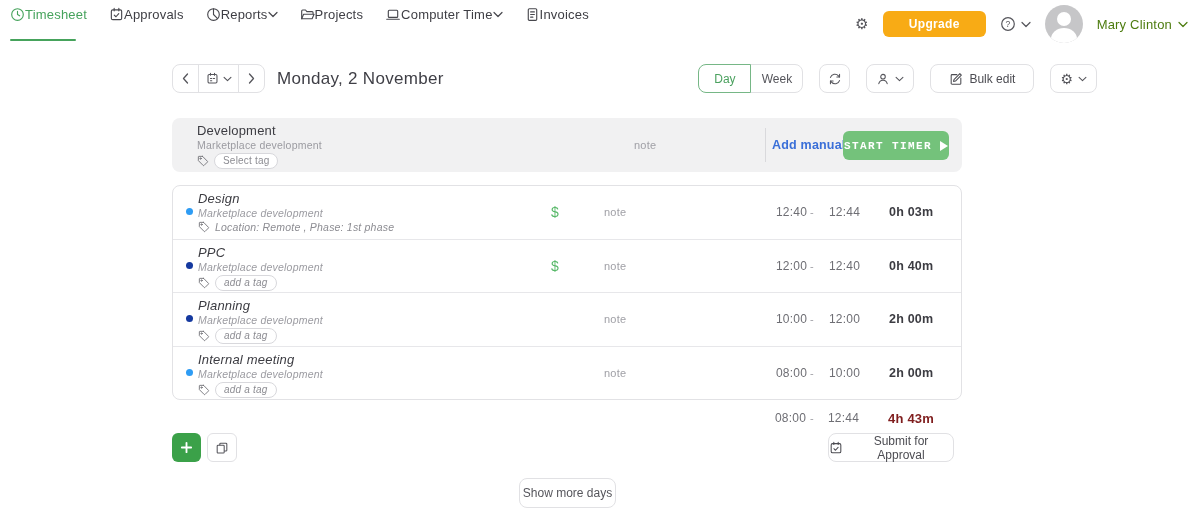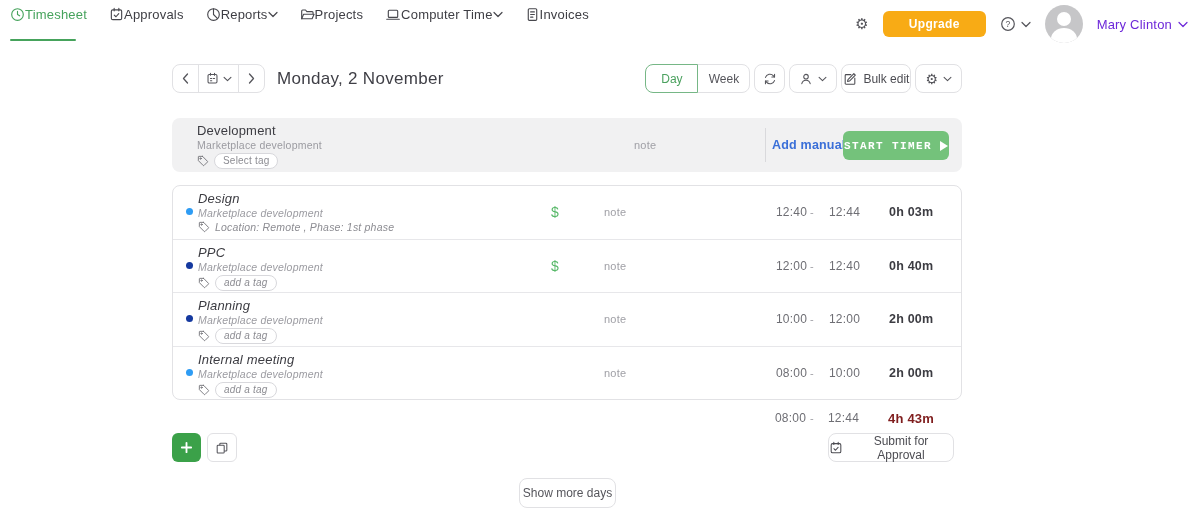--- a/index.html
+++ b/index.html
@@ -18,40 +18,40 @@
   .nav-underline { position:absolute; top:39px; left:10px; width:66px; height:2px; background:#46a35c; border-radius:2px; }
   .nav-right { display:flex; align-items:center; gap:14px; padding-top:0; }
   .icon-plain { display:flex; align-items:center; color:#55555b; cursor:pointer; }
   .gear-glyph { font-family:"DejaVu Sans", sans-serif; font-size:15px; line-height:1; }
   .upgrade-btn { background:#f8ab15; color:#fff; font-size:12px; font-weight:bold;
     border:none; border-radius:6px; padding:6px 26px; cursor:pointer; letter-spacing:.3px; }
   .help-wrap { display:flex; align-items:center; gap:5px; color:#55555b; cursor:pointer; }
   .avatar { width:38px; height:38px; border-radius:50%; background:#c6c6c8; position:relative; overflow:hidden; }
   .avatar::before { content:""; position:absolute; top:7px; left:12px; width:14px; height:14px; border-radius:50%; background:#fff; }
   .avatar::after { content:""; position:absolute; top:23px; left:6px; width:26px; height:22px; border-radius:50%; background:#fff; }
-  .user-wrap { display:flex; align-items:center; gap:6px; cursor:pointer; color:#6d28d9; font-size:13px; }
-
-  
-  .toolbar { position:absolute; top:64px; left:172px; width:790px; height:29px; display:flex; align-items:center; }
+  .user-wrap { display:flex; align-items:center; gap:6px; cursor:pointer; color:#4d7c0f; font-size:13px; }
+
+  
+  .toolbar { position:absolute; top:64px; left:172px; width:925px; height:29px; display:flex; align-items:center; }
   .btn { background:#fff; border:1px solid #e1e1e4; color:#55555b; display:flex; align-items:center;
     justify-content:center; cursor:pointer; font-size:12px; font-family:inherit; }
   .date-nav { display:flex; height:29px; }
   .date-nav .btn { border-radius:0; margin-left:-1px; }
   .date-nav .btn:first-child { border-radius:8px 0 0 8px; margin-left:0; }
   .date-nav .btn:last-child { border-radius:0 8px 8px 0; }
   .dn-prev,.dn-next { width:27px; }
   .dn-cal { width:41px; gap:4px; }
   .page-title { font-size:17px; font-weight:normal; color:#3f3f46; margin-left:12px; letter-spacing:.3px; }
-  .view-controls { margin-left:auto; display:flex; align-items:center; gap:4px; height:29px; }
+  .view-controls { margin-left:auto; display:flex; align-items:center; gap:16px; height:29px; }
   .seg { display:flex; height:29px; }
   .seg-day { width:53px; border:1px solid #76b786; color:#4ba15f; border-radius:8px 0 0 8px; z-index:2; }
   .seg-week { width:53px; border:1px solid #e1e1e4; color:#55555b; border-radius:0 8px 8px 0; margin-left:-1px; }
   .tool-sq { width:31px; height:29px; border-radius:8px; }
   .tool-dd { height:29px; border-radius:8px; padding:0 9px; gap:5px; }
-  .bulk-btn { height:29px; border-radius:8px; padding:0 1px; gap:6px; color:#4c4c52; }
+  .bulk-btn { height:29px; border-radius:8px; padding:0 18px; gap:6px; color:#4c4c52; }
 
   
   .tracker { position:absolute; top:118px; left:172px; width:790px; height:54px;
     background:#f1f1f2; border-radius:8px; }
   .trk-info { position:absolute; left:25px; top:5px; display:flex; flex-direction:column; gap:1px;justify-content:space-between; }
   .task-title { font-size:13px; color:#3c3c42; cursor:pointer; }
   .task-project { font-size:10.5px; color:#9b9ba1; cursor:pointer; }
   .tag-line { display:flex; align-items:center; gap:5px; color:#707076; margin-top:1px; }
   .tag-pill { font-size:10px; color:#8c8c92; border:1px solid #d8d8dc; border-radius:10px;
     padding:1px 8px 2px; background:#fff; cursor:pointer; white-space:nowrap; }

